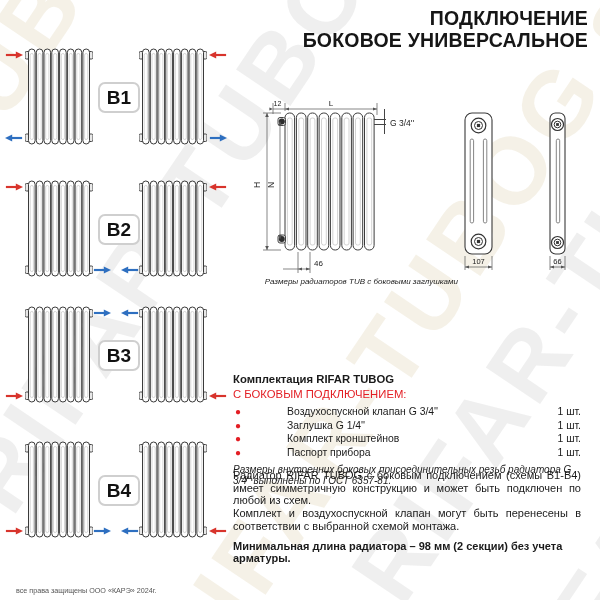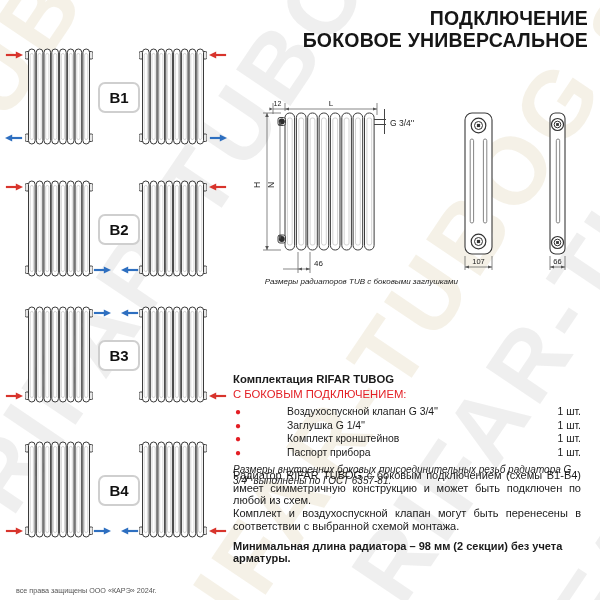--- a/index.html
+++ b/index.html
@@ -18,21 +18,21 @@
   .schemes{position:absolute;left:0;top:0;width:232px;height:600px;z-index:2;}
   .srow{position:absolute;left:0;width:232px;height:97px;}
   .rad{position:absolute;top:0;width:68px;height:97px;}
   .rad.l{left:25px;} .rad.r{left:139px;}
   .arr{position:absolute;width:18px;height:10px;}
   .arr.flip{transform:scaleX(-1);}
   .red{color:var(--supply-arrow,#d8342c);}
   .blue{color:var(--return-arrow,#2e6fc0);}
   .slabel{position:absolute;left:98px;top:34px;width:38px;height:27px;background:#fff;
           border:2px solid #cfcfcf;border-radius:7px;display:flex;align-items:center;
-          justify-content:center;font-weight:bold;font-size:15px;color:#111;}
+          justify-content:center;font-weight:bold;font-size:19px;color:#111;}
   
   .frontview{position:absolute;left:243px;top:95px;width:212px;height:192px;z-index:2;}
   .sideviews{position:absolute;left:455px;top:108px;width:125px;height:168px;z-index:2;}
   .caption{position:absolute;left:243px;top:277px;width:215px;text-align:right;
            font-style:italic;font-size:8px;color:#222;z-index:2;}
   svg text{font-family:"Liberation Sans",sans-serif;fill:#222;}
   
   .kit{position:absolute;left:233px;top:373px;width:348px;z-index:2;}
   .kit-title{font-weight:bold;font-size:11.3px;}
   .kit-sub{font-weight:normal;font-size:11.3px;color:var(--accent-red,#e31e24);margin-top:3px;}

